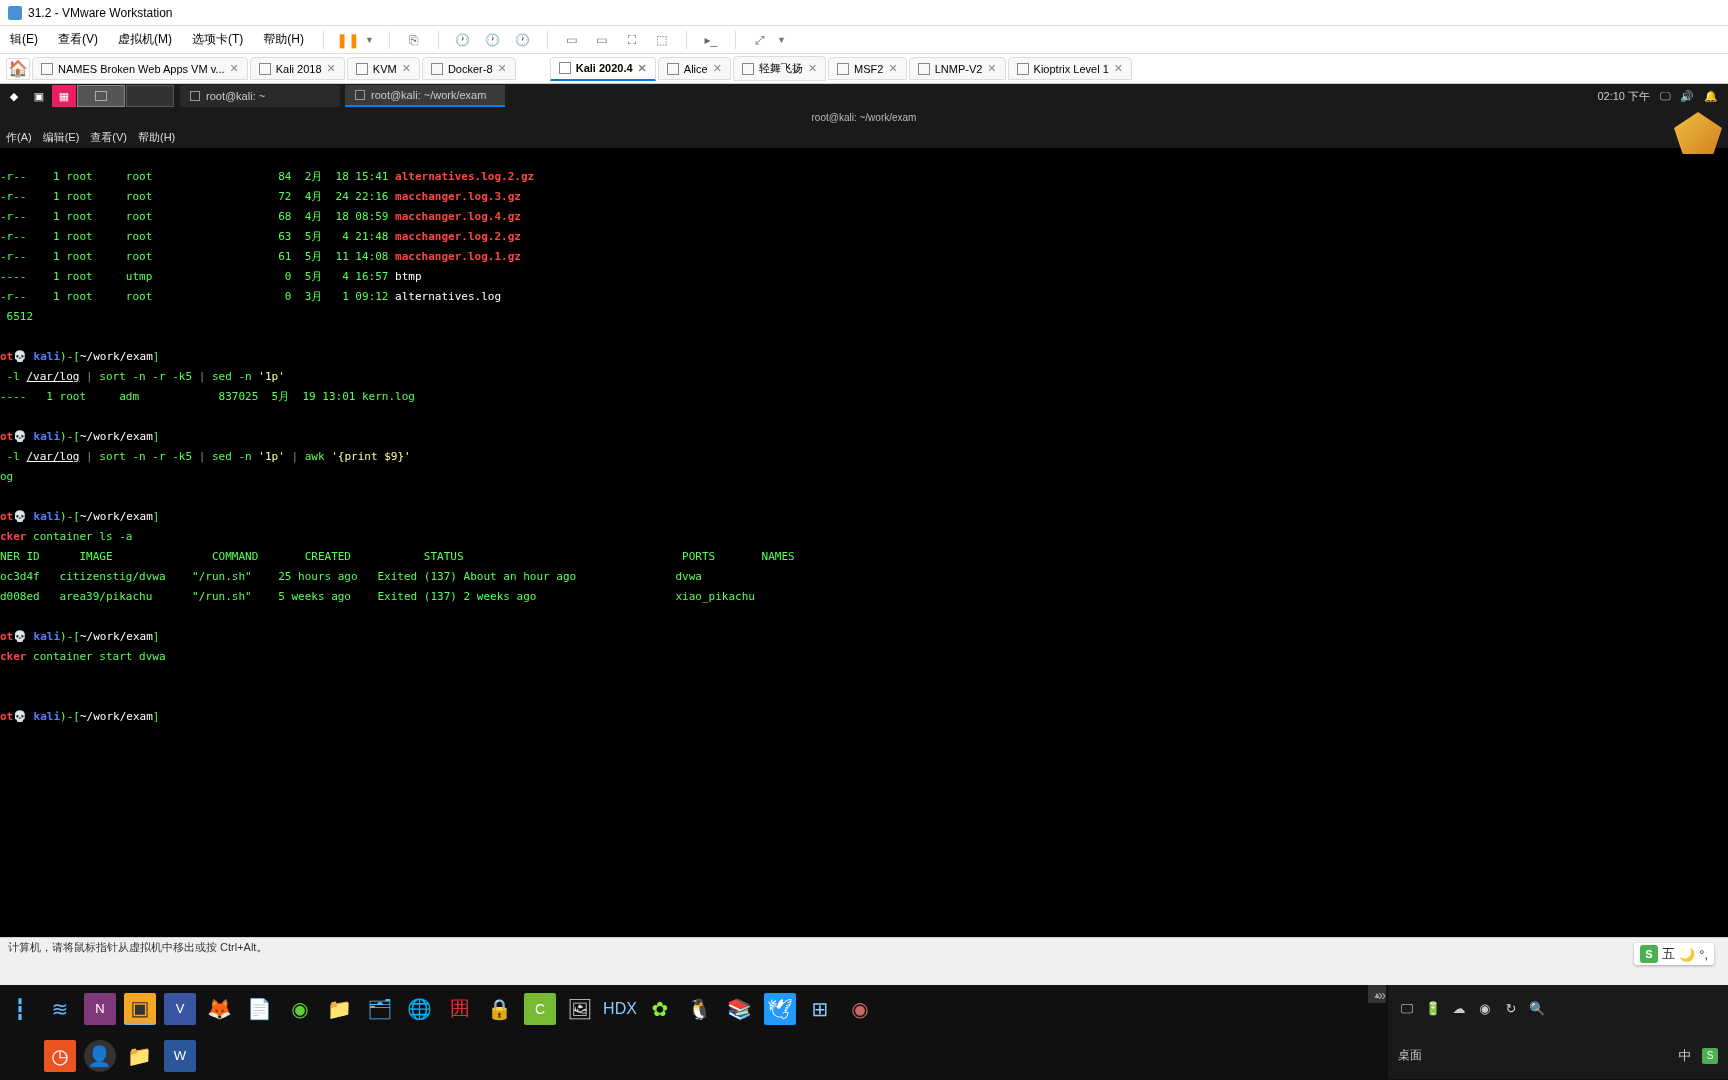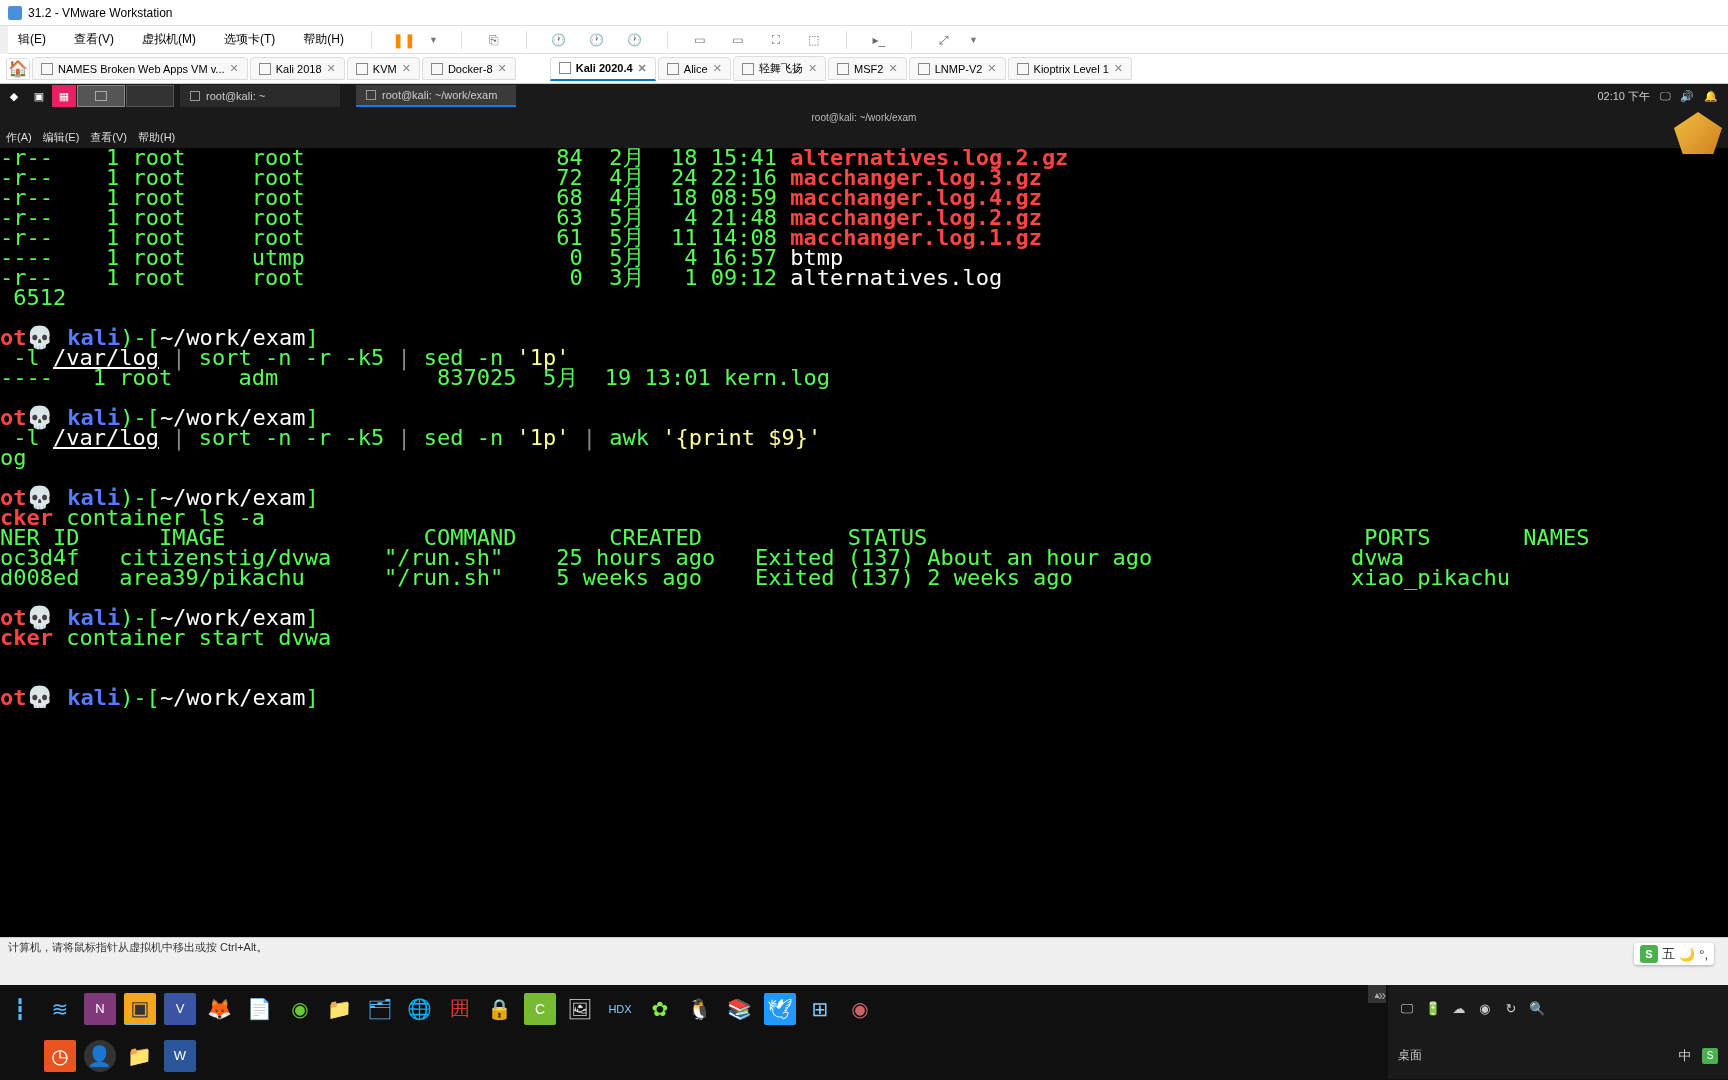--- a/index.html
+++ b/index.html
@@ -1,44 +1,44 @@
 <!DOCTYPE html>
 <html><head>
 <meta charset="utf-8">
 <style>
 * { margin: 0; padding: 0; box-sizing: border-box; }
 body { font-family: "Segoe UI", Arial, sans-serif; background: #f0f0f0; width: 1728px; height: 1080px; overflow: hidden; position: relative; }
 .titlebar { background: #fff; height: 26px; display: flex; align-items: center; padding: 0 8px; font-size: 12px; border-bottom: 1px solid #ddd; }
 .vmware-icon { width: 14px; height: 14px; background: #4a90d9; margin-right: 6px; border-radius: 2px; }
-.menubar { background: #fff; height: 28px; display: flex; align-items: center; padding: 0 6px; font-size: 12px; gap: 20px; border-bottom: 1px solid #ddd; margin-left: 8px; }
+.menubar { background: #fff; height: 28px; display: flex; align-items: center; padding: 0 6px; font-size: 12px; gap: 12px; border-bottom: 1px solid #ddd; }
 .menu-item { cursor: pointer; padding: 2px 4px; }
 .tb-btn { width: 18px; height: 18px; display: inline-flex; align-items: center; justify-content: center; cursor: pointer; color: #666; }
 .tb-sep { width: 1px; height: 18px; background: #ddd; margin: 0 3px; }
 .pause-btn { color: #ff8800; font-size: 14px; }
 .dropdown-arrow { font-size: 9px; color: #777; margin-left: -4px; }
 .vm-tabs { background: #fff; height: 30px; display: flex; align-items: center; padding: 0 6px; gap: 2px; border-bottom: 1px solid #ccc; }
 .vm-tab { display: flex; align-items: center; gap: 5px; padding: 4px 8px; font-size: 11px; border: 1px solid #ddd; border-radius: 4px 4px 0 0; background: #f8f8f8; cursor: pointer; }
 .vm-tab.active { background: #fff; font-weight: bold; border-bottom: 2px solid #0078d4; margin-left: 32px; }
 .vm-tab-icon { width: 12px; height: 12px; border: 1px solid #888; }
 .vm-tab-close { color: #888; font-size: 11px; cursor: pointer; }
 .home-tab { width: 24px; height: 22px; display: flex; align-items: center; justify-content: center; border: 1px solid #ddd; border-radius: 3px 3px 0 0; cursor: pointer; }
 .kali-taskbar { background: #1a1a1a; height: 24px; display: flex; align-items: center; padding: 0; color: #ccc; font-size: 11px; }
 .kali-launcher { display: flex; gap: 1px; padding: 0 2px; }
 .kl-item { width: 24px; height: 22px; display: flex; align-items: center; justify-content: center; cursor: pointer; }
 .kl-item.workspace { background: #333; border: 1px solid #555; width: 48px; }
 .kl-item.workspace.active { background: #555; border: 1px solid #888; }
-.kali-windows { display: flex; gap: 16px; margin-left: 4px; }
+.kali-windows { display: flex; gap: 5px; margin-left: 4px; }
 .kali-window { display: flex; align-items: center; gap: 6px; padding: 2px 10px; background: #2a2a2a; height: 22px; cursor: pointer; min-width: 160px; }
 .kali-window.active { background: #3a3a3a; border-bottom: 2px solid #0080ff; }
 .kali-window-icon { width: 10px; height: 10px; border: 1px solid #999; }
 .kali-tray { margin-left: auto; display: flex; align-items: center; gap: 10px; padding: 0 10px; }
 .terminal { background: #000; height: calc(100% - 26px - 28px - 28px - 30px - 24px - 20px - 95px); position: relative; }
 .term-titlebar { background: #1a1a1a; height: 18px; display: flex; align-items: center; justify-content: center; color: #bbb; font-size: 10px; }
 .term-menubar { background: #1a1a1a; height: 22px; display: flex; align-items: center; gap: 11px; padding: 0 6px; color: #ddd; font-size: 11px; }
-.term-content { padding: 0 0; font-family: "Consolas", "DejaVu Sans Mono", monospace; font-size: 22px; line-height: 20px; white-space: pre; color: #00ff00; overflow: hidden; }
+.term-content { padding: 19px 0; font-family: "Consolas", "DejaVu Sans Mono", monospace; font-size: 11px; line-height: 20px; white-space: pre; color: #00ff00; overflow: hidden; }
 .term-content .green { color: #55ff55; }
 .term-content .white { color: #fff; }
 .term-content .bluebold { color: #557bff; font-weight: bold; }
 .term-content .yellow { color: #ffff99; }
 .term-content .redbold { color: #ff4444; font-weight: bold; }
 .term-content .grey { color: #888; }
 .term-content .underline { text-decoration: underline; }
 .kali-logo { position: absolute; top: 4px; right: 6px; width: 48px; height: 42px; background: linear-gradient(135deg,#f0c040,#d08020); border-radius: 4px; clip-path: polygon(50% 0,100% 38%,82% 100%,18% 100%,0 38%); }
 .statusbar { background: #f0f0f0; height: 20px; display: flex; align-items: center; padding: 0 8px; font-size: 11px; color: #333; border-top: 1px solid #ccc; }
 .sogou { position: absolute; right: 14px; bottom: 115px; display: flex; align-items: center; gap: 4px; background: #fff; padding: 2px 6px; border-radius: 3px; box-shadow: 0 1px 3px rgba(0,0,0,0.3); font-size: 13px; color: #333; }
@@ -231,21 +231,21 @@
     <div class="win-icon" style="color:#ff7139">🦊</div>
     <div class="win-icon" style="color:#ddd">📄</div>
     <div class="win-icon" style="color:#6c3">◉</div>
     <div class="win-icon" style="color:#fc3">📁</div>
     <div class="win-icon" style="color:#5bf">🗂</div>
     <div class="win-icon" style="color:#0cf">🌐</div>
     <div class="win-icon" style="color:#d33">囲</div>
     <div class="win-icon" style="color:#ccc">🔒</div>
     <div class="win-icon" style="background:#7b3;color:#fff;font-size:14px">C</div>
     <div class="win-icon" style="color:#ddd">🖼</div>
-    <div class="win-icon" style="color:#8cf;font-size:11px">HDX</div>
+    <div class="win-icon" style="color:#8cf;font-size:16px">HDX</div>
     <div class="win-icon" style="color:#8e4">✿</div>
     <div class="win-icon" style="color:#ddd">🐧</div>
     <div class="win-icon" style="color:#c84">📚</div>
     <div class="win-icon" style="background:#29f;color:#fff">🕊</div>
     <div class="win-icon" style="color:#8cf">⊞</div>
     <div class="win-icon" style="color:#c66">◉</div>
     <div class="scroll-up">▴</div>
     <div class="desktop-section">
       <span class="overflow-chev">»</span>
       <span class="tray-icon">🖵</span>

